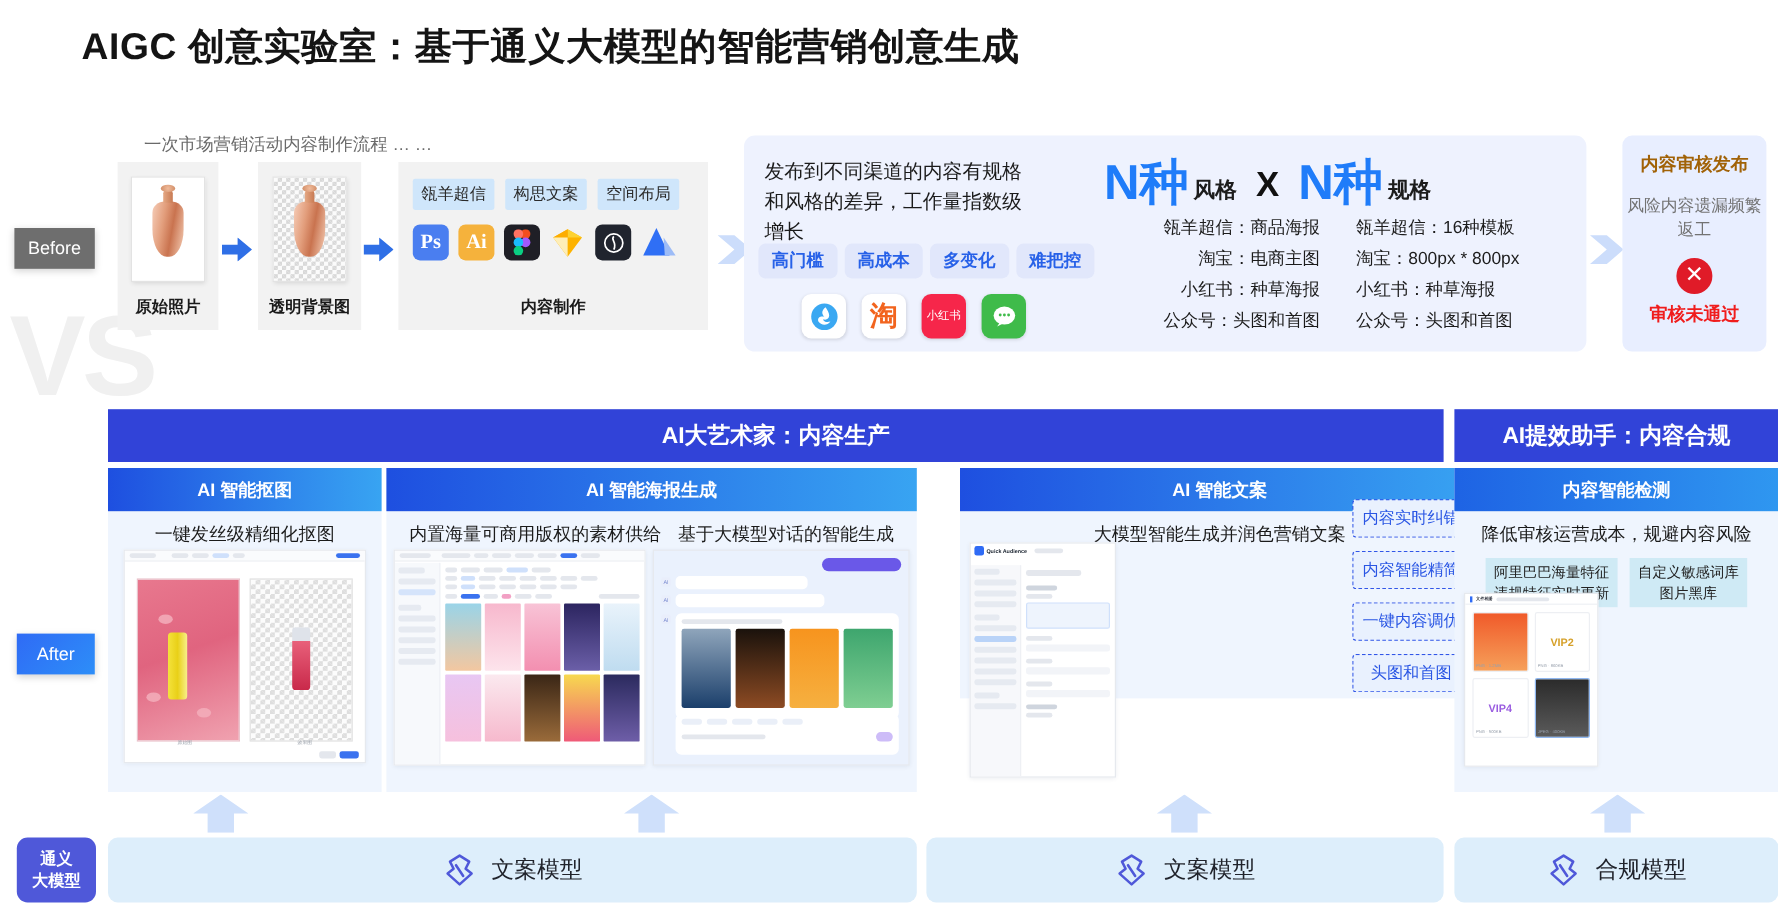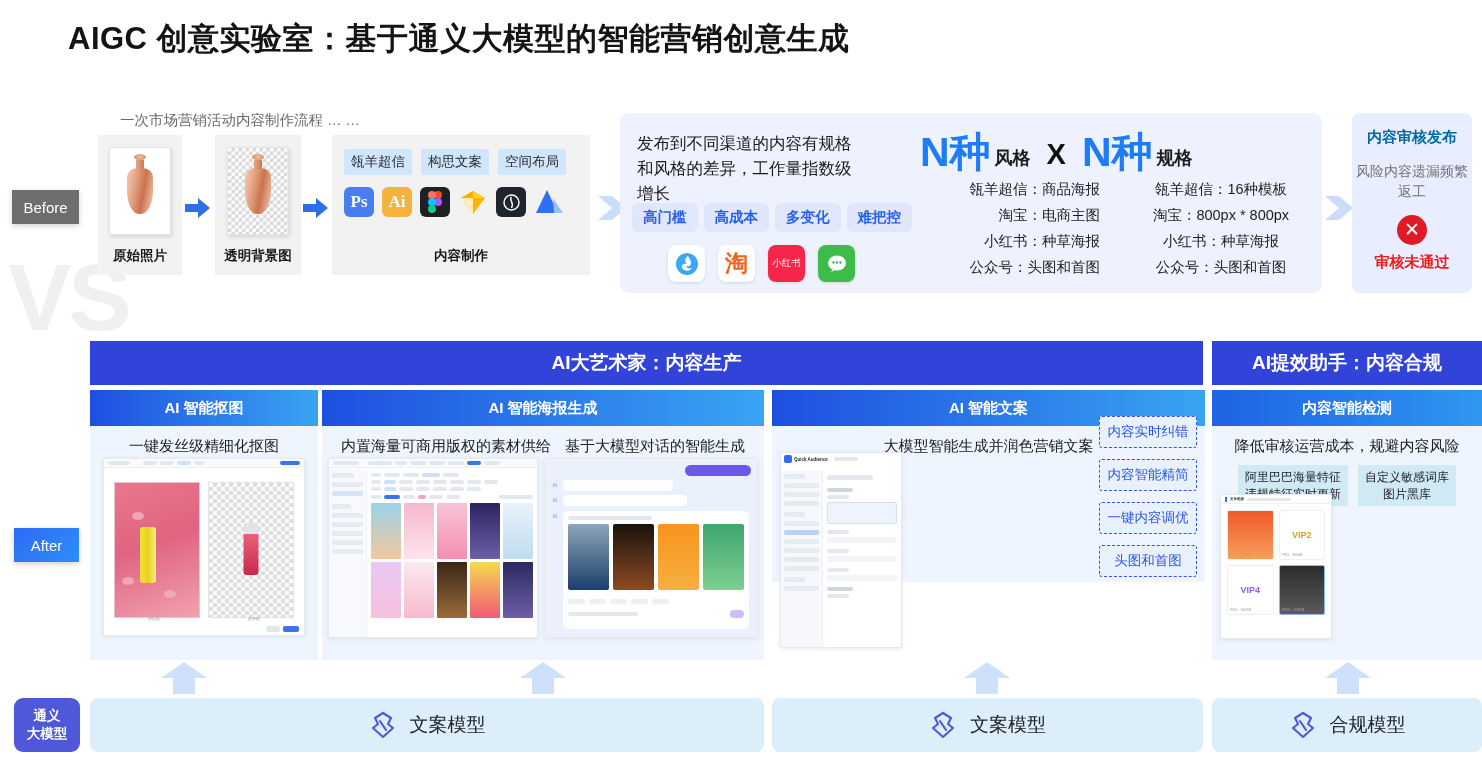--- a/index.html
+++ b/index.html
@@ -178,30 +178,30 @@
     font-size: 41px; font-weight: bold; color: #1f7cf9; line-height: 1;
   }
   .n-sub { font-size: 18px; color: #1c1c1c; font-weight: bold; padding-bottom: 3px;}
   .n-x { font-size: 29px; font-weight: bold; color: #111; padding: 0 12px 2px 12px;}
   .nxn-cols { display: flex; margin-top: 7px; }
   .nxn-col { width: 196px; }
   .nxn-col div {
     font-size: 14.5px; color: #1c1c1c; margin-bottom: 7px; white-space: nowrap;
   }
   .nxn-col.left div { text-align: right; padding-right: 16px; }
-  .nxn-col.right div { text-align: center; padding-left: 14px; }
+  .nxn-col.right div { text-align: left; padding-left: 14px; }
 
   
   #before-right {
     position: absolute; left: 1352px; top: 8px;
     width: 120px; height: 180px;
     background: #e8eeff; border-radius: 8px;
     display: flex; flex-direction: column; align-items: center;
   }
-  #br-title { margin-top: 15px; font-size: 15px; font-weight: bold; color: #0369a1;}
+  #br-title { margin-top: 15px; font-size: 15px; font-weight: bold; color: #a16207;}
   #br-desc { margin-top: 14px; font-size: 14px; color: #737373; text-align: center; line-height: 1.45;}
   #br-x {
     margin-top: 13px; width: 30px; height: 30px; border-radius: 50%;
     background: #e01b28; color: #fff; font-size: 19px; font-weight: bold;
     display: flex; align-items: center; justify-content: center;
   }
   #br-fail { margin-top: 8px; font-size: 15px; font-weight: bold; color: #f01c1c;}
 
   .group-header {
     position: absolute; height: 44px; background: #3143d8;
@@ -209,21 +209,21 @@
     display: flex; align-items: center; justify-content: center;
   }
   #grp-production { left: 90px; top: 341px; width: 1113px; }
   #grp-compliance { left: 1212px; top: 341px; width: 270px; }
 
   .col {
     position: absolute; top: 390px; background: #eff5fe;
   }
   #col-1 { left: 90px;   width: 228px; height: 270px; }
   #col-2 { left: 322px;  width: 442px; height: 270px; }
-  #col-3 { left: 772px;  width: 433px; height: 192px; }
+  #col-3 { left: 800px;  width: 433px; height: 192px; }
   #col-4 { left: 1212px; width: 270px; height: 270px; }
 
   .col-head {
     height: 36px; background: linear-gradient(90deg,#1e4fe0,#38a4f2);
     color: #fff; font-size: 15px; font-weight: bold;
     display: flex; align-items: center; justify-content: center;
   }
   #col-4 .col-head { background: linear-gradient(90deg,#1e63e4,#2f97f0); }
 
   .col-desc {

